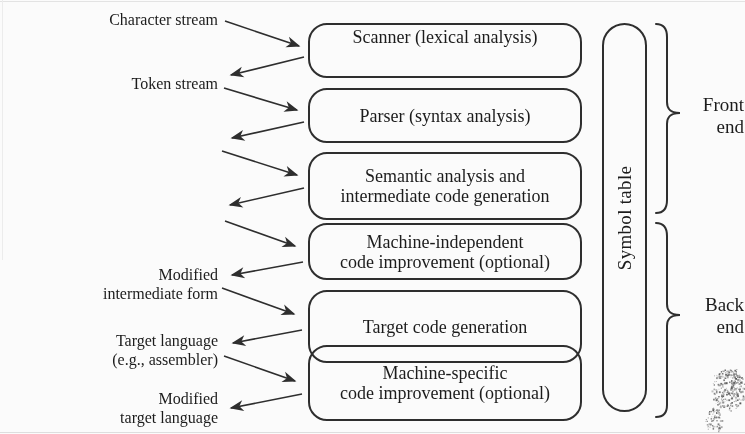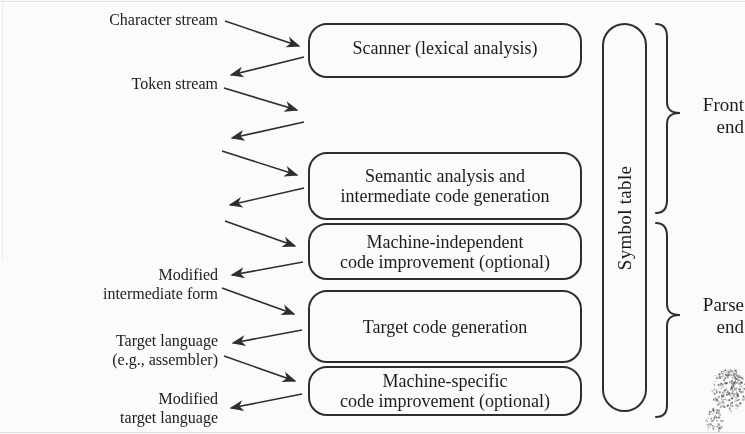--- a/index.html
+++ b/index.html
@@ -18,21 +18,21 @@
   .io-label{
     position:absolute;left:0;width:218px;text-align:right;
     font-size:16px;line-height:19px;white-space:pre-line;
   }
   .stage-box{
     position:absolute;left:308px;width:274px;box-sizing:border-box;
     border:2px solid var(--line);border-radius:19px;
     display:flex;align-items:center;justify-content:center;
     text-align:center;font-size:18px;line-height:20px;white-space:pre-line;
   }
-  .stage-box.top-text{align-items:flex-start;padding-top:13px;}
+  .stage-box.top-text{align-items:flex-start;padding-top:2px;}
   .pill{
     position:absolute;left:602px;top:23px;width:45px;height:389px;
     box-sizing:border-box;border:2px solid var(--line);border-radius:24px;
   }
   .pill-label{
     position:absolute;left:50%;top:50%;
     transform:translate(-50%,-50%) rotate(-90deg);
     white-space:nowrap;font-size:19px;letter-spacing:0.3px;
   }
   .group-label{
@@ -79,35 +79,36 @@
   <div class="io-label" style="top:10px">Character stream</div>
   <div class="io-label" style="top:74px">Token stream</div>
   <div class="io-label" style="top:265px">Modified
 intermediate form</div>
   <div class="io-label" style="top:331px">Target language
 (e.g., assembler)</div>
   <div class="io-label" style="top:389px">Modified
 target language</div>
 
   <div class="stage-box top-text" style="top:23px;height:55px">Scanner (lexical analysis)</div>
+  <div class="stage-box" style="top:88px;height:55px">Parser (syntax analysis)</div>
   <div class="stage-box" style="top:152px;height:68px">Semantic analysis and
 intermediate code generation</div>
   <div class="stage-box" style="top:223px;height:57px">Machine-independent
 code improvement (optional)</div>
   <div class="stage-box" style="top:290px;height:73px">Target code generation</div>
-  <div class="stage-box" style="top:366px;height:50px">Machine-specific
+  <div class="stage-box" style="top:345px;height:76px">Machine-specific
 code improvement (optional)</div>
 
   <div class="pill">
     <span class="pill-label">Symbol table</span>
   </div>
 
   <div class="group-label" style="top:94px">Front
 end</div>
-  <div class="group-label" style="top:294px">Parse
+  <div class="group-label" style="top:294px">Back
 end</div>
 
   <svg class="watermark" width="55" height="72" viewBox="0 0 55 72">
       <rect x="51.7" y="26.1" width="1.7" height="1.7" fill="rgb(148,148,148)"></rect>
       <rect x="29.7" y="43.1" width="1.6" height="1.6" fill="rgb(161,161,161)"></rect>
       <rect x="39.0" y="18.2" width="1.6" height="1.6" fill="rgb(91,91,91)"></rect>
       <rect x="32.6" y="14.8" width="0.8" height="0.8" fill="rgb(146,146,146)"></rect>
       <rect x="48.9" y="19.1" width="2.0" height="2.0" fill="rgb(194,194,194)"></rect>
       <rect x="30.2" y="35.2" width="0.8" height="0.8" fill="rgb(120,120,120)"></rect>
       <rect x="29.0" y="32.1" width="1.7" height="1.7" fill="rgb(190,190,190)"></rect>

